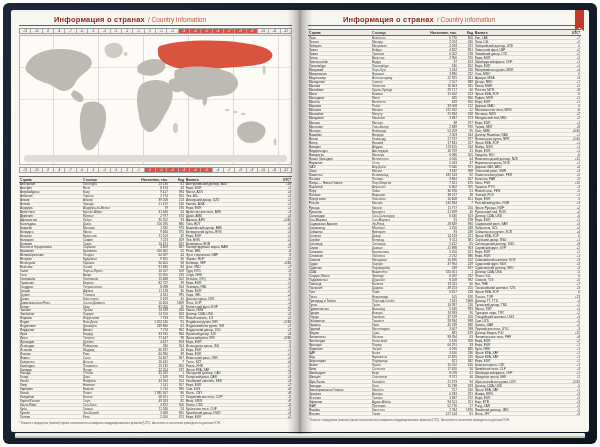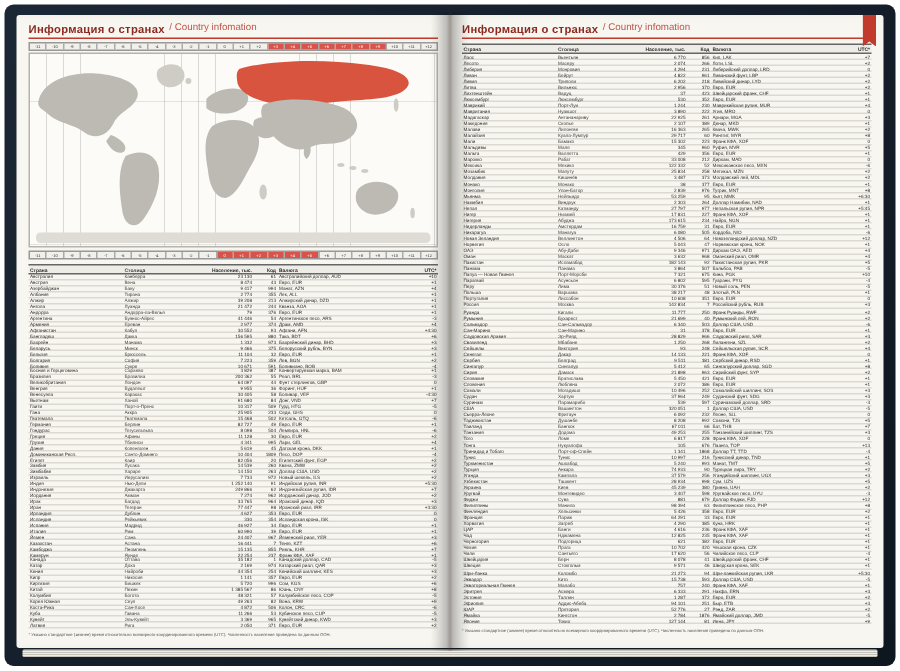--- a/index.html
+++ b/index.html
@@ -11,21 +11,21 @@
   .pages{position:absolute;left:8px;top:7px;right:8px;bottom:12px;display:flex;}
   .page{width:50%;height:100%;background:#f8f6f1;padding:5px 8px 4px 8px;position:relative;overflow:hidden;}
   .page-left{border-radius:2px 0 0 2px;box-shadow:inset -9px 0 12px -8px rgba(0,0,0,0.28);}
   .page-right{border-radius:0 2px 2px 0;box-shadow:inset 9px 0 12px -8px rgba(0,0,0,0.28);}
   .page-edges{position:absolute;left:12px;right:12px;bottom:6px;height:5px;border-radius:1px;
     background:repeating-linear-gradient(to bottom,#efede7 0 0.6px,#c6c3bb 0.6px 1.2px);}
   .gutter{position:absolute;left:50%;top:5px;bottom:10px;width:26px;transform:translateX(-50%);
     background:linear-gradient(to right,rgba(0,0,0,0) 0%,rgba(0,0,0,0.14) 42%,rgba(50,35,25,0.32) 50%,rgba(0,0,0,0.14) 58%,rgba(0,0,0,0) 100%);
     pointer-events:none;z-index:5;}
 
-  .page-header{display:flex;align-items:flex-start;gap:3px;height:9px;}
+  .page-header{display:flex;align-items:center;gap:3px;height:9px;margin-left:35px;}
   .t-ru{font-size:7.5px;font-weight:bold;color:#8d2a20;letter-spacing:0.2px;}
   .t-en{font-size:6.5px;color:#c0564a;}
   .red-rule{height:1px;background:#c0392b;margin-top:1px;}
 
   .tz-strip{display:flex;margin-top:2px;border:0.4px solid #999;background:#f2f0ea;height:6px;}
   .tz-cell{flex:1;text-align:center;font-size:2.7px;line-height:5.4px;color:#333;border-right:0.3px solid #aaa;overflow:hidden;}
   .tz-cell:last-child{border-right:none}
   .tz-cell.hl{background:#d9534a;color:#fff;}
 
   .map-box{height:130px;margin-top:1px;border:0.5px solid #b5b2aa;position:relative;

